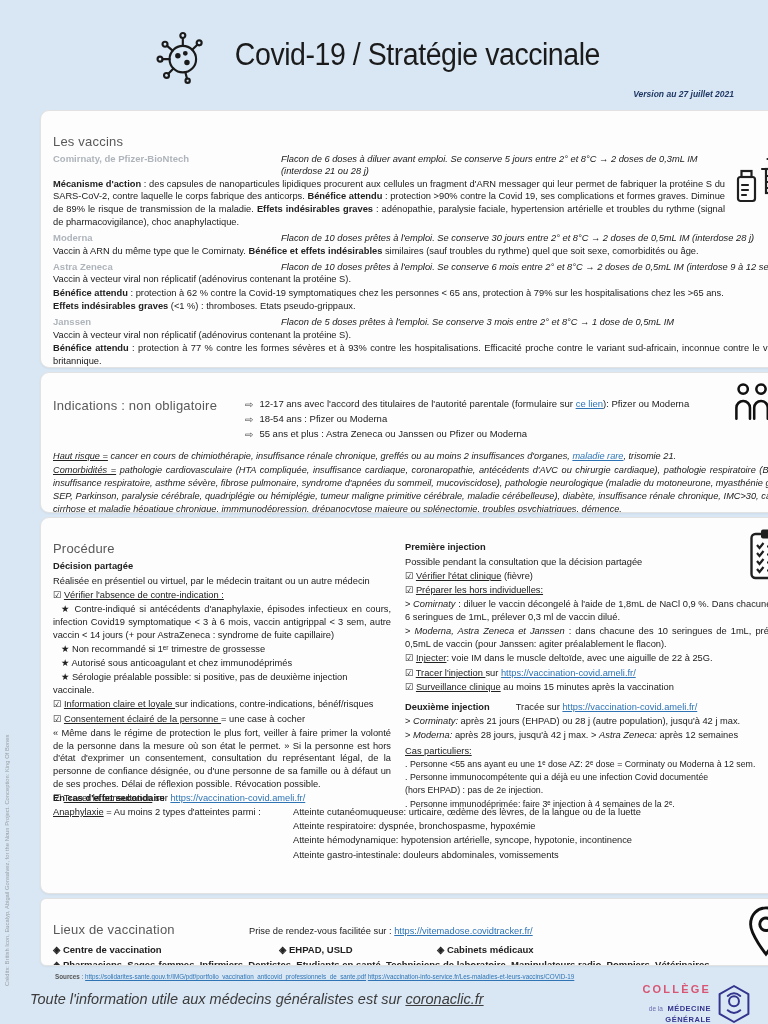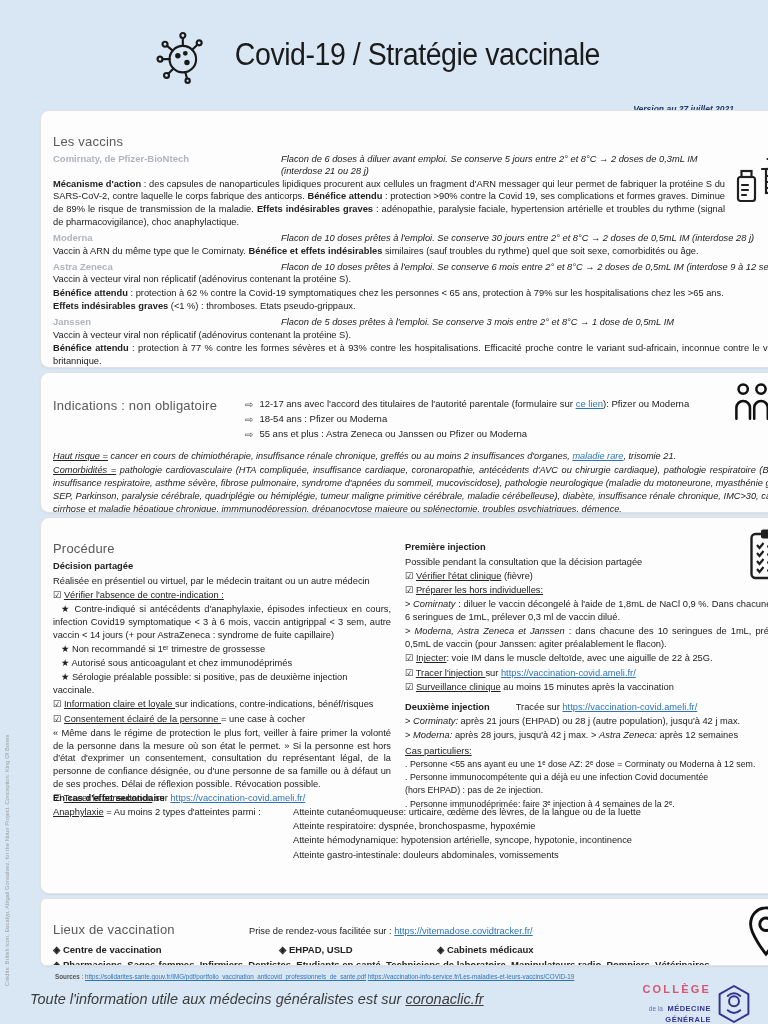--- a/index.html
+++ b/index.html
@@ -6,21 +6,21 @@
   html, body { background: #d9e7f4; }
   .page {
     position: relative; width: 768px; height: 1024px; overflow: hidden;
     background: #d9e7f4; font-family: "Liberation Sans", sans-serif; color: #212121;
   }
   
   .hdr { position: absolute; top: 26px; left: 0; width: 100%;
          display: flex; justify-content: center; align-items: center; gap: 8px; }
   .title { font-size: 31px; font-weight: 500; color: #1b1b1b;
            letter-spacing: -0.5px; transform: scaleX(0.92); }
-  .version { position: absolute; top: 104px; right: 34px; font-size: 8.5px;
+  .version { position: absolute; top: 89px; right: 34px; font-size: 8.5px;
              font-style: italic; font-weight: bold; color: #1f3864; }
   
   .card { position: absolute; left: 40px; width: 764px; background: #fdfdfe;
           border: 1px solid #e2e2e2; border-radius: 9px; padding: 23px 12px;
           overflow: hidden; box-shadow: 0 1px 2px rgba(0,0,0,0.05); }
   .c1 { top: 110px; height: 258px; }
   .c2 { top: 372px; height: 141px; }
   .c3 { top: 517px; height: 377px; }
   .c4 { top: 898px; height: 68px; border-radius: 6px; }
   .sec-title { font-size: 13px; color: #595959; letter-spacing: 0.2px; }

